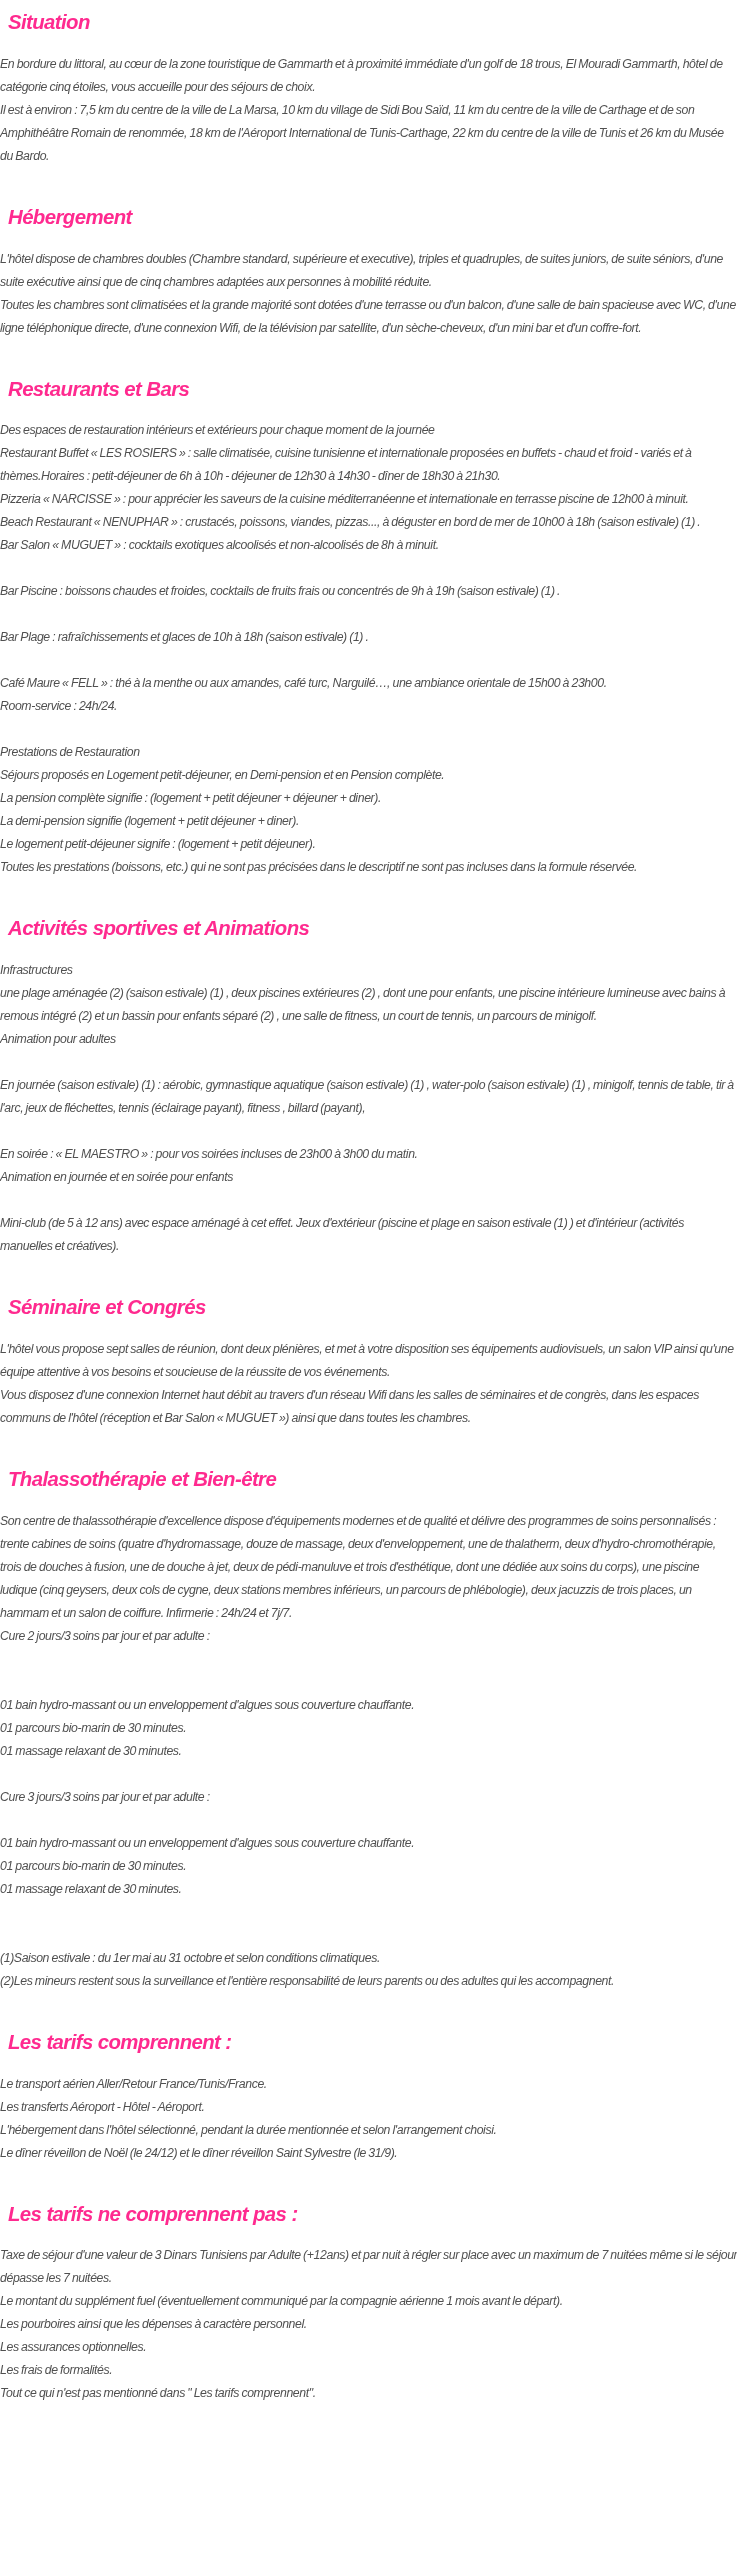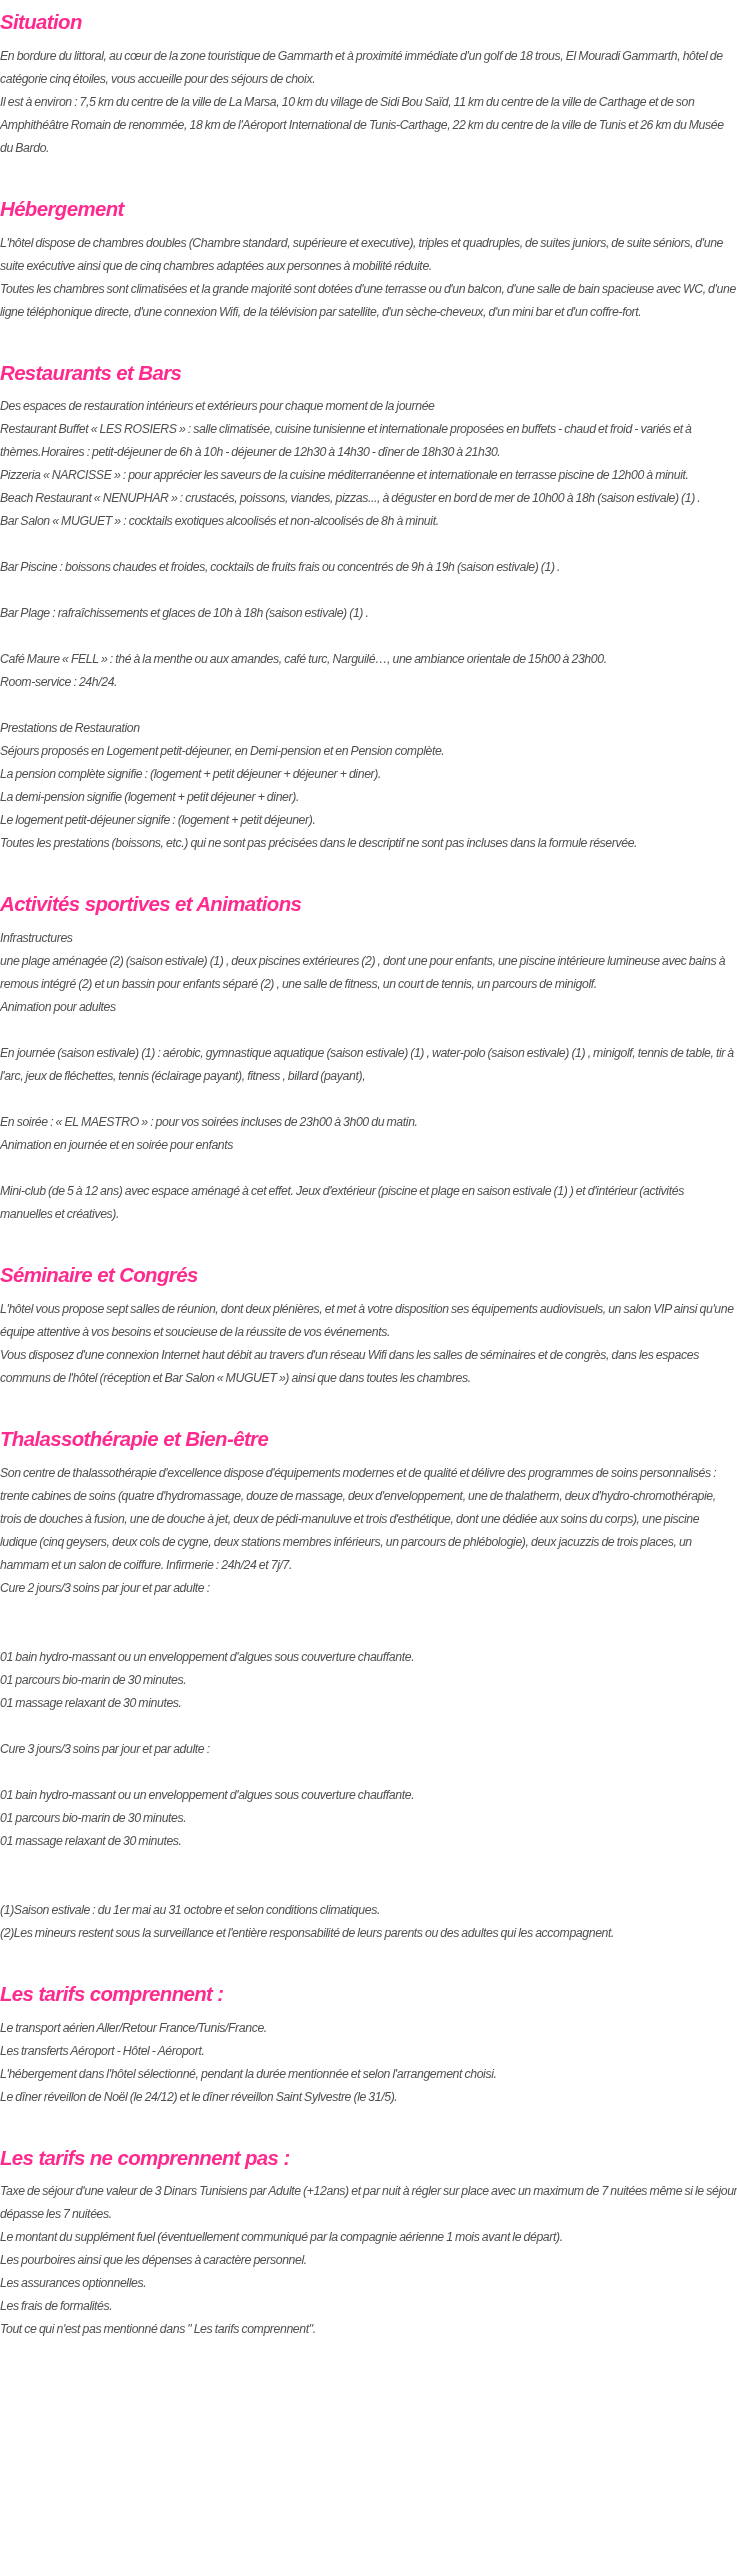--- a/index.html
+++ b/index.html
@@ -5,29 +5,29 @@
   html, body { margin: 0; padding: 0; background: #ffffff; }
   body {
     width: 738px;
     font-family: "Liberation Sans", sans-serif;
     font-style: italic;
     color: #4a4a4a;
   }
   .doc { padding: 0 0 5.8px 0; }
   .section { margin: 0; }
   h2.heading {
-    margin: 0;
+    margin: 8px;
     color: #ff2a8f;
     font-family: "Liberation Sans", sans-serif;
     font-style: italic;
     font-weight: 700;
     font-size: 20.4px;
     letter-spacing: -0.6px;
     line-height: 29px;
-    padding-top: 8px;
+    padding-top: 0;
   }
   .body-line {
     margin: 0;
     font-size: 12.3px;
     line-height: 23px;
     letter-spacing: -0.4px;
     word-spacing: -0.6px;
     color: #505050;
   }
   .blank { height: 23px; }
@@ -120,21 +120,21 @@
       <p class="body-line">(1)Saison estivale : du 1er mai au 31 octobre et selon conditions climatiques.</p>
       <p class="body-line">(2)Les mineurs restent sous la surveillance et l'entière responsabilité de leurs parents ou des adultes qui les accompagnent.</p>
     </section>
     <section class="section">
       <div class="h-gap"></div>
       <h2 class="heading">Les tarifs comprennent :</h2>
       <div class="after-head"></div>
       <p class="body-line">Le transport aérien Aller/Retour France/Tunis/France.</p>
       <p class="body-line">Les transferts Aéroport - Hôtel - Aéroport.</p>
       <p class="body-line">L'hébergement dans l'hôtel sélectionné, pendant la durée mentionnée et selon l'arrangement choisi.</p>
-      <p class="body-line">Le dîner réveillon de Noël (le 24/12) et le dîner réveillon Saint Sylvestre (le 31/5).</p>
+      <p class="body-line">Le dîner réveillon de Noël (le 24/12) et le dîner réveillon Saint Sylvestre (le 31/9).</p>
     </section>
     <section class="section">
       <div class="h-gap"></div>
       <h2 class="heading">Les tarifs ne comprennent pas :</h2>
       <div class="after-head"></div>
       <p class="body-line">Taxe de séjour d'une valeur de 3 Dinars Tunisiens par Adulte (+12ans) et par nuit à régler sur place avec un maximum de 7 nuitées même si le séjour dépasse les 7 nuitées.</p>
       <p class="body-line">Le montant du supplément fuel (éventuellement communiqué par la compagnie aérienne 1 mois avant le départ).</p>
       <p class="body-line">Les pourboires ainsi que les dépenses à caractère personnel.</p>
       <p class="body-line">Les assurances optionnelles.</p>
       <p class="body-line">Les frais de formalités.</p>

